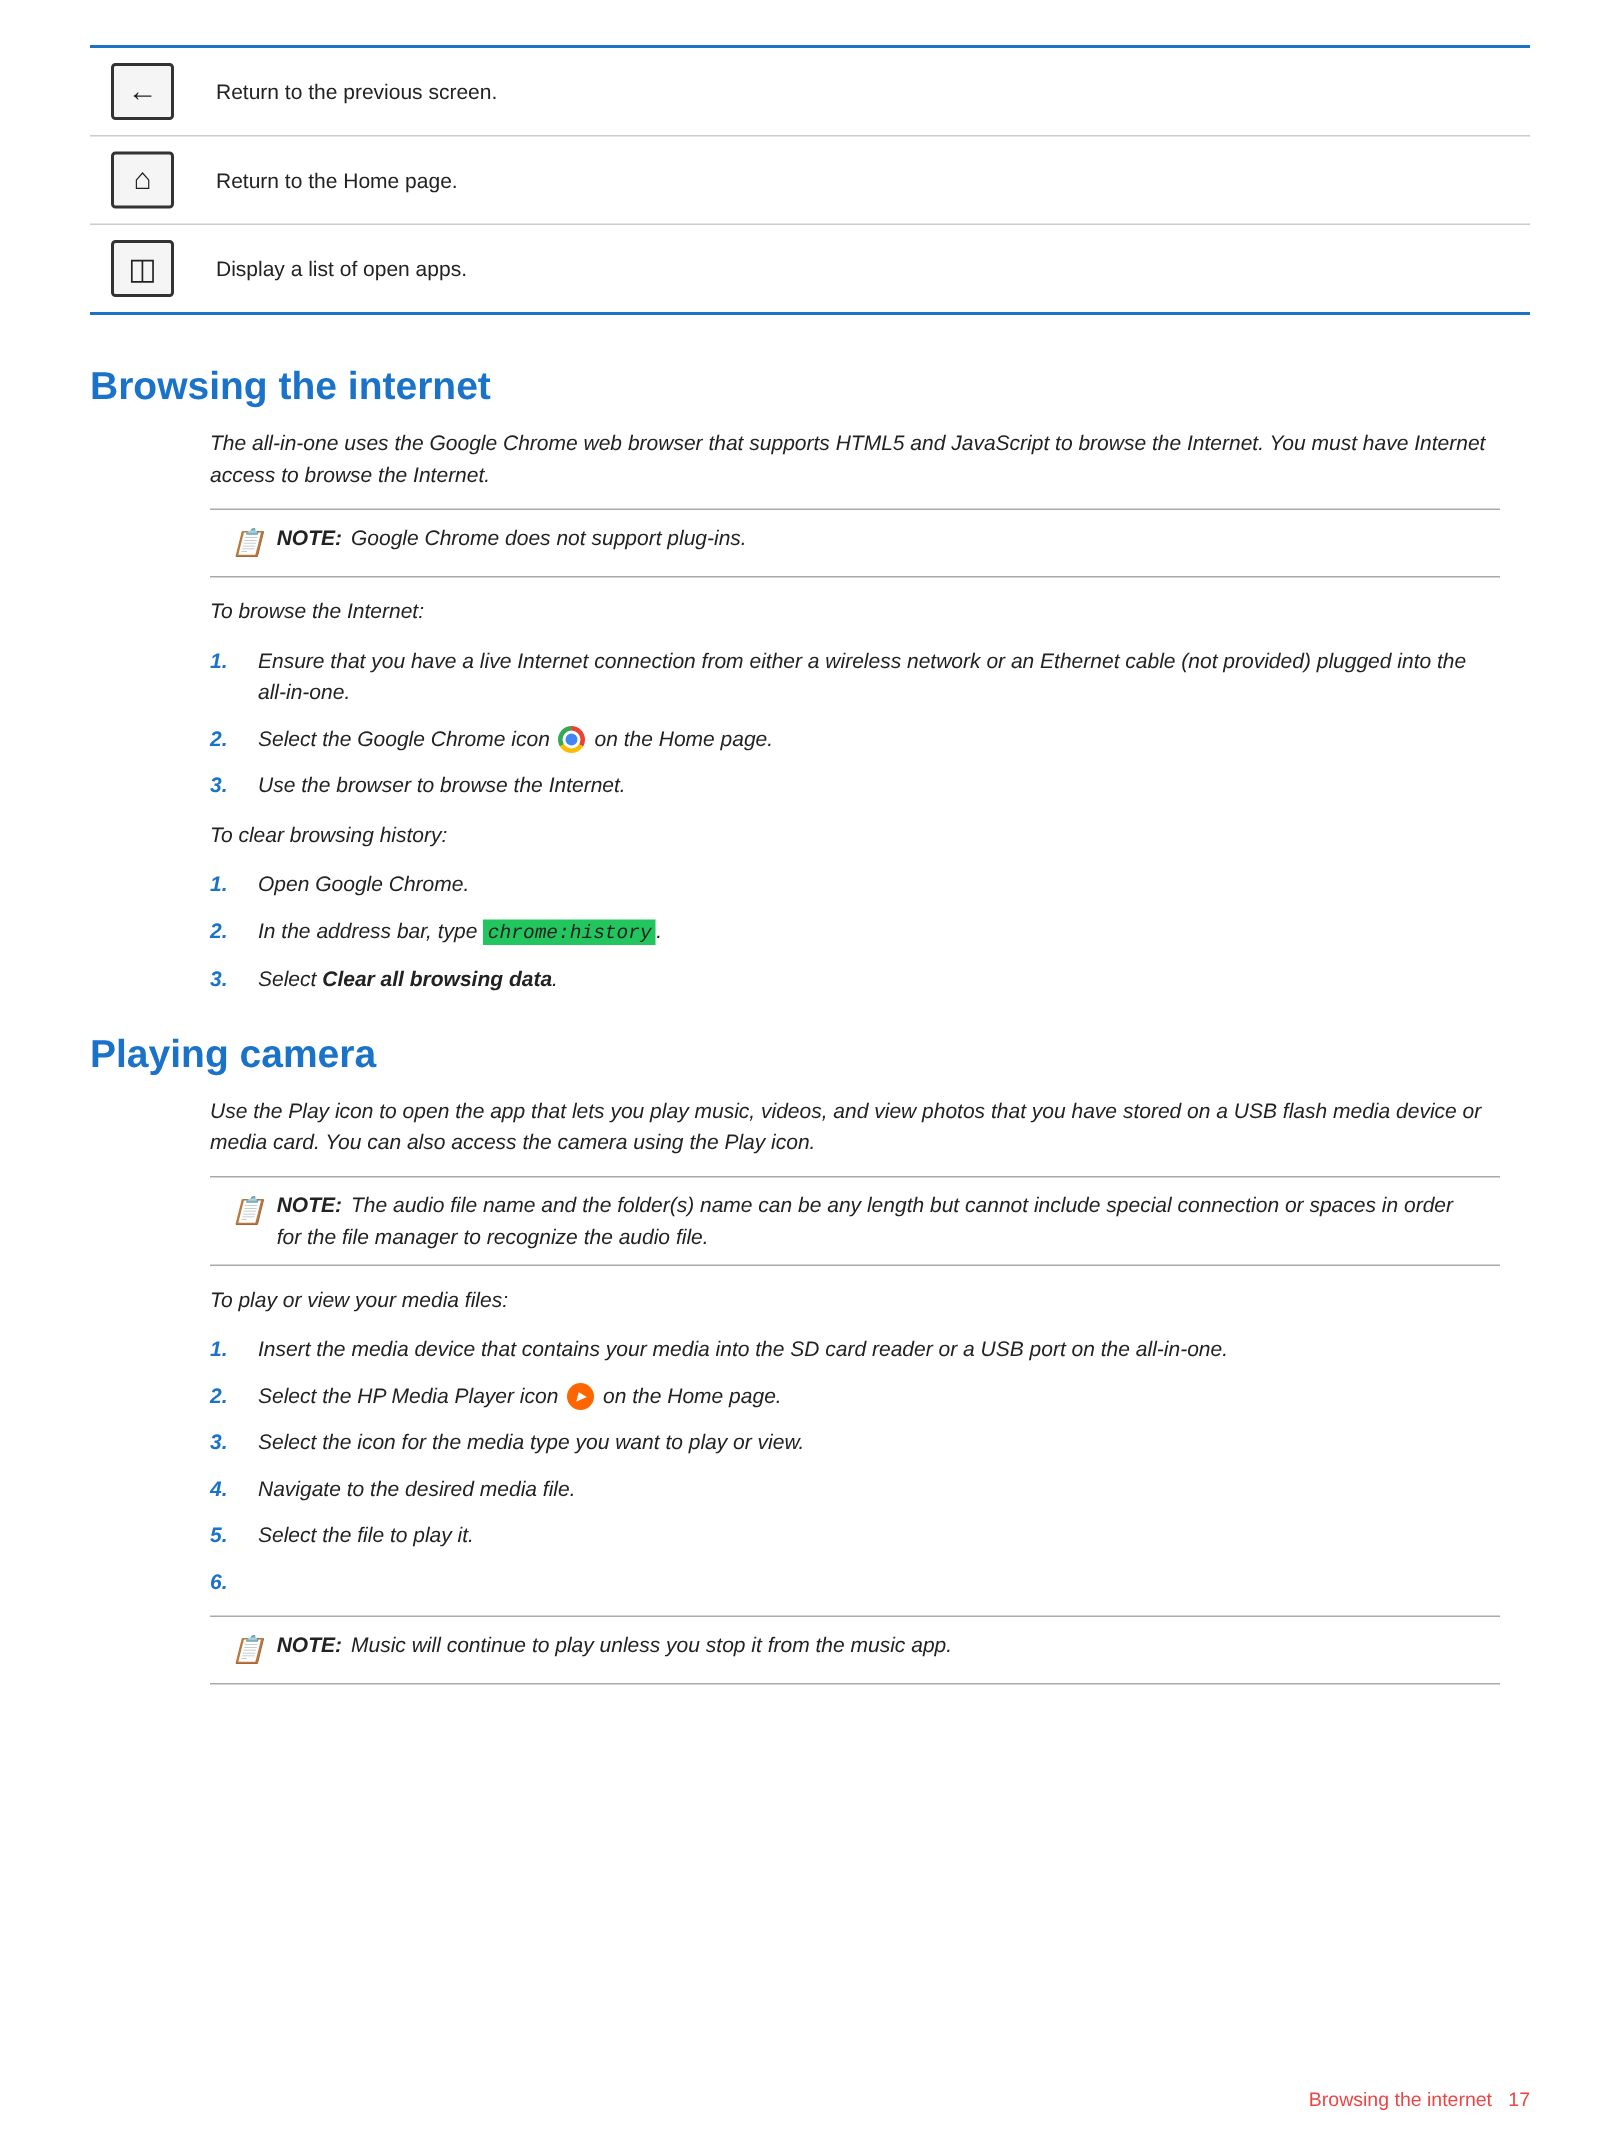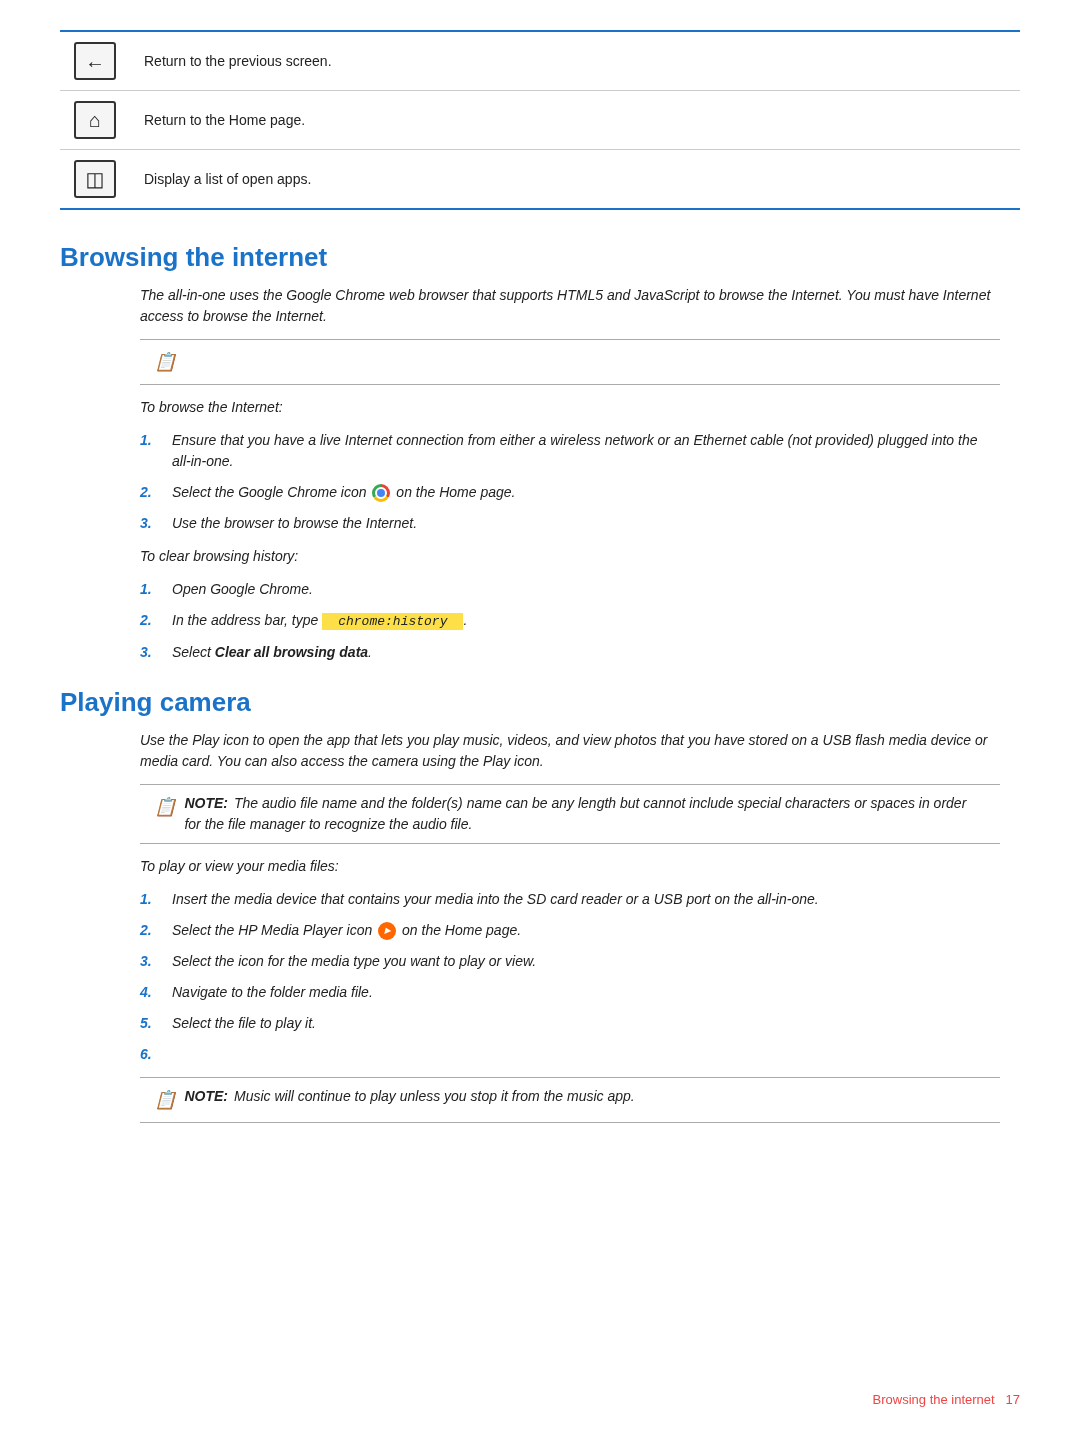--- a/index.html
+++ b/index.html
@@ -111,22 +111,22 @@
       color: #1a73c8;
       font-weight: bold;
       min-width: 22px;
       flex-shrink: 0;
     }
 
     
     code {
       font-family: 'Courier New', Courier, monospace;
       font-size: 13px;
-      background: #fde047;
-      padding: 1px 16px;
+      background: #22c55e;
+      padding: 1px 3px;
     }
 
     
     .chrome-icon {
       display: inline-block;
       width: 18px;
       height: 18px;
       border-radius: 50%;
       background: conic-gradient(#ea4335 0deg 120deg, #fbbc04 120deg 240deg, #34a853 240deg 360deg);
       vertical-align: middle;
@@ -210,20 +210,23 @@
   </table>
 
   <div class="section-divider">
     <h2 class="section-title">Browsing the internet</h2>
 
     <div class="content-indent">
       <p class="para">The all-in-one uses the Google Chrome web browser that supports HTML5 and JavaScript to browse the Internet. You must have Internet access to browse the Internet.</p>
 
       <div class="note-box">
         <span class="note-icon">📋</span>
+        <span>
+          <span class="note-label">NOTE:</span><span>Google Chrome does not support plug-ins.</span>
+        </span>
       </div>
 
       <p class="para">To browse the Internet:</p>
       <ol class="steps-list">
         <li>
           <span class="step-num">1.</span>
           <span>Ensure that you have a live Internet connection from either a wireless network or an Ethernet cable (not provided) plugged into the all-in-one.</span>
         </li>
         <li>
           <span class="step-num">2.</span>
@@ -255,41 +258,41 @@
 
   <div class="section-divider">
     <h2 class="section-title">Playing camera</h2>
 
     <div class="content-indent">
       <p class="para">Use the Play icon to open the app that lets you play music, videos, and view photos that you have stored on a USB flash media device or media card. You can also access the camera using the Play icon.</p>
 
       <div class="note-box">
         <span class="note-icon">📋</span>
         <span>
-          <span class="note-label">NOTE:</span><span>The audio file name and the folder(s) name can be any length but cannot include special characters or spaces in order for the file manager to recognize the audio file.</span>
+          <span class="note-label">NOTE:</span><span>The audio file name and the folder(s) name can be any length but cannot include special connection or spaces in order for the file manager to recognize the audio file.</span>
         </span>
       </div>
 
       <p class="para">To play or view your media files:</p>
       <ol class="steps-list">
         <li>
           <span class="step-num">1.</span>
           <span>Insert the media device that contains your media into the SD card reader or a USB port on the all-in-one.</span>
         </li>
         <li>
           <span class="step-num">2.</span>
           <span>Select the HP Media Player icon <span class="media-icon"></span> on the Home page.</span>
         </li>
         <li>
           <span class="step-num">3.</span>
           <span>Select the icon for the media type you want to play or view.</span>
         </li>
         <li>
           <span class="step-num">4.</span>
-          <span>Navigate to the folder media file.</span>
+          <span>Navigate to the desired media file.</span>
         </li>
         <li>
           <span class="step-num">5.</span>
           <span>Select the file to play it.</span>
         </li>
         <li>
           <span class="step-num">6.</span>
         </li>
       </ol>
 

